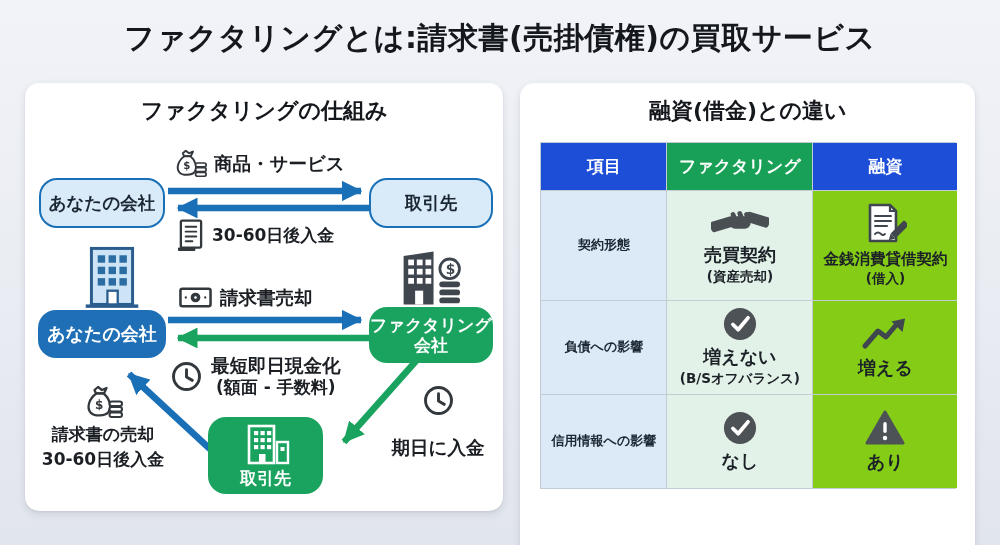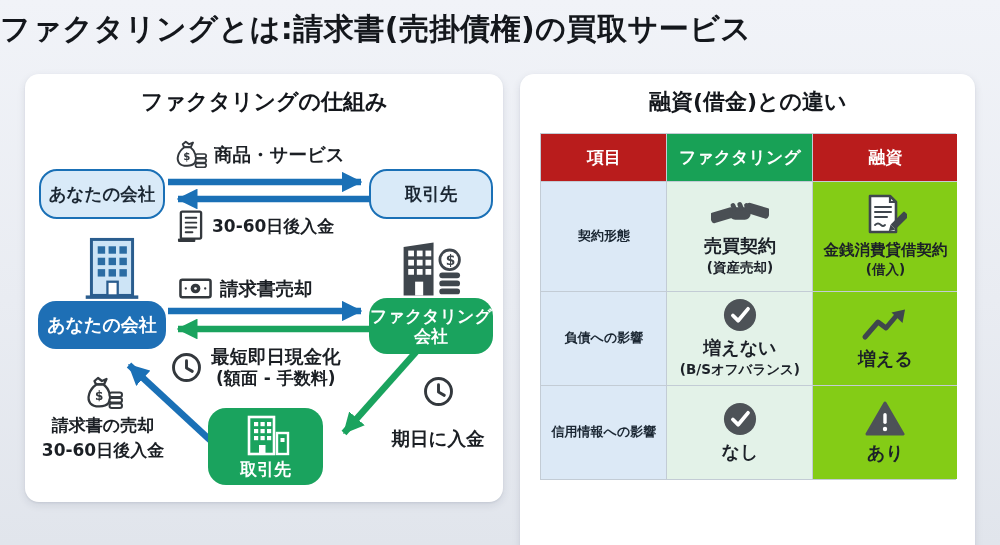--- a/index.html
+++ b/index.html
@@ -3,22 +3,22 @@
 <meta charset="utf-8">
 <style>
   * { margin:0; padding:0; box-sizing:border-box; }
   html,body { width:1000px; height:545px; overflow:hidden; }
   body {
     font-family:"DejaVu Sans","Liberation Sans",sans-serif;
     background:linear-gradient(180deg,#f1f3f8 0%,#e9ecf2 55%,#e1e5ec 100%);
     color:#1c2128;
   }
   .main-title {
-    text-align:left; font-size:30px; font-weight:700; color:#14171c;
-    padding-top:9px; letter-spacing:0.5px;
+    text-align:center; font-size:30px; font-weight:700; color:#14171c;
+    padding-top:18px; letter-spacing:0.5px;
   }
   .panels { display:flex; gap:17px; padding:0 25px; margin-top:24px; }
   .panel {
     background:#ffffff; border-radius:14px; position:relative;
     box-shadow:0 3px 8px rgba(30,40,70,0.10), 0 1px 2px rgba(30,40,70,0.08);
   }
   .panel.left  { width:480px; height:428px; }
   .panel.right { width:456px; height:488px;padding-left:36px; }
   .panel-title {
     position:absolute; top:13px; left:0; width:100%; text-align:center;
@@ -47,21 +47,21 @@
     border:1px solid #c3ccd5;
   }
   .cell {
     border-right:1px solid #c3ccd5; border-bottom:1px solid #c3ccd5;
     display:flex; flex-direction:column; align-items:center; justify-content:center;
     text-align:center; padding:4px 3px;
   }
   .cell:nth-child(3n) { border-right:none; }
   .cell.last-row { border-bottom:none; }
   .cell.head { font-size:17px; font-weight:700; color:#fff; }
-  .cell.head.blue  { background:#b91c1c; }
+  .cell.head.blue  { background:#1d4ed8; }
   .cell.head.green { background:#18a156; }
   .cell.labelcol { background:#dce9f6; font-size:13px; font-weight:700; color:#1b2733; line-height:1.3; }
   .cell.factcol  { background:#e3f2e8; }
   .cell.loancol  { background:#84cc16; }
   .cell .main { font-size:18px; font-weight:700; margin-top:5px; line-height:1.2; }
   .cell .main.small { font-size:15.5px; }
   .cell .sub  { font-size:13.5px; font-weight:700; margin-top:2px; }
 </style>
 </head>
 <body>

